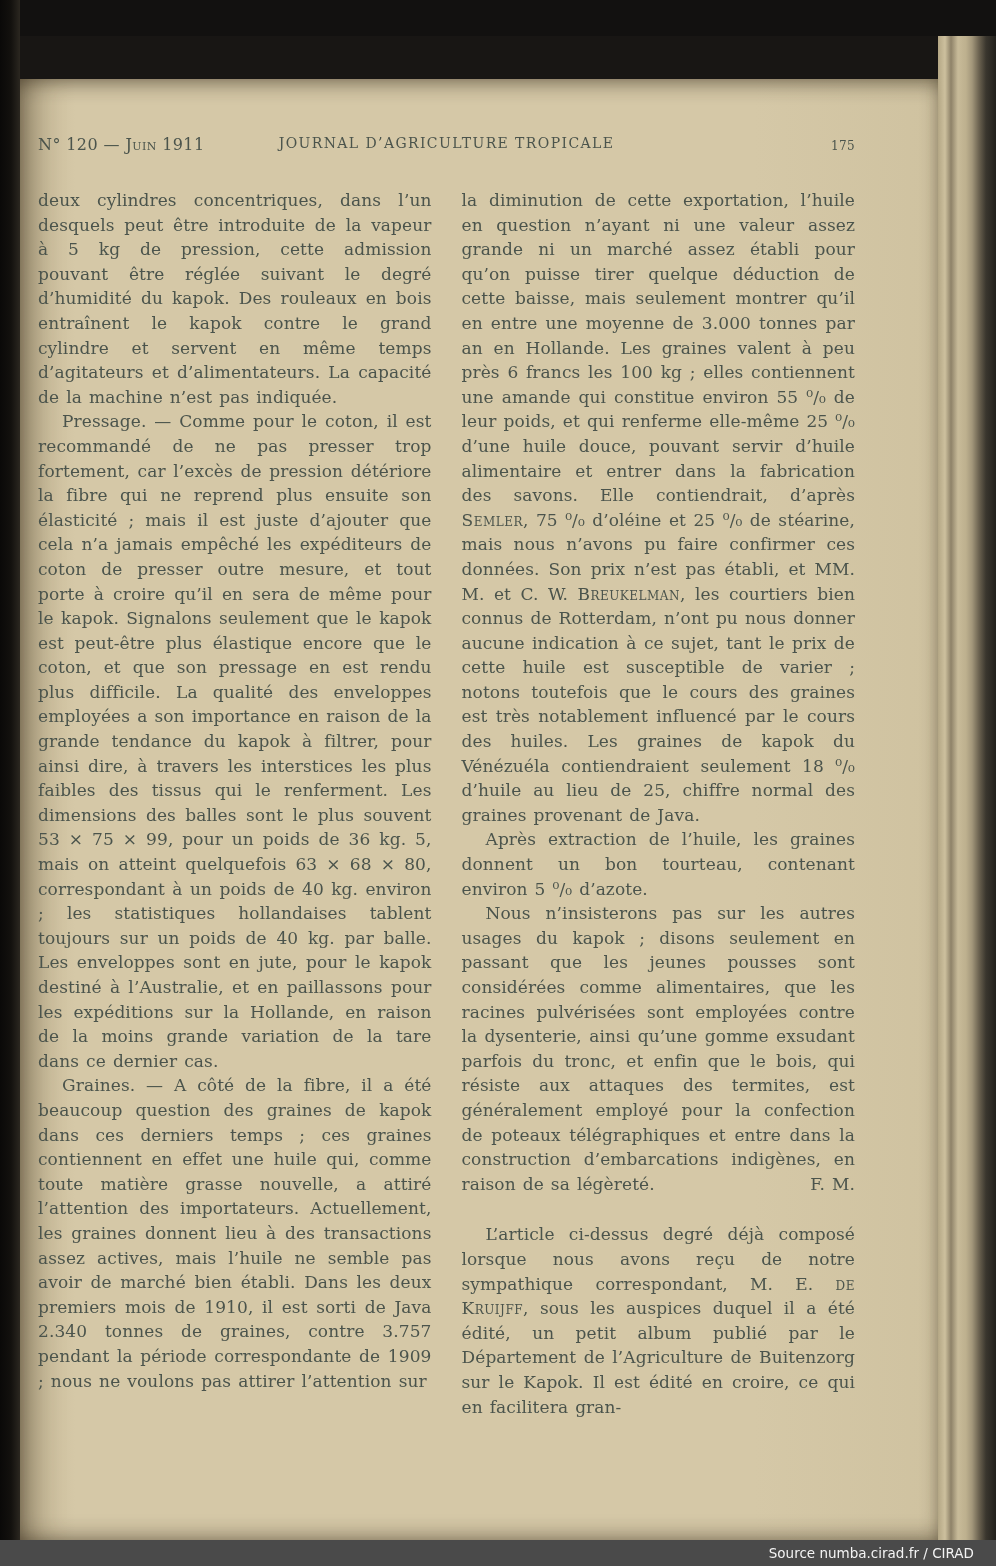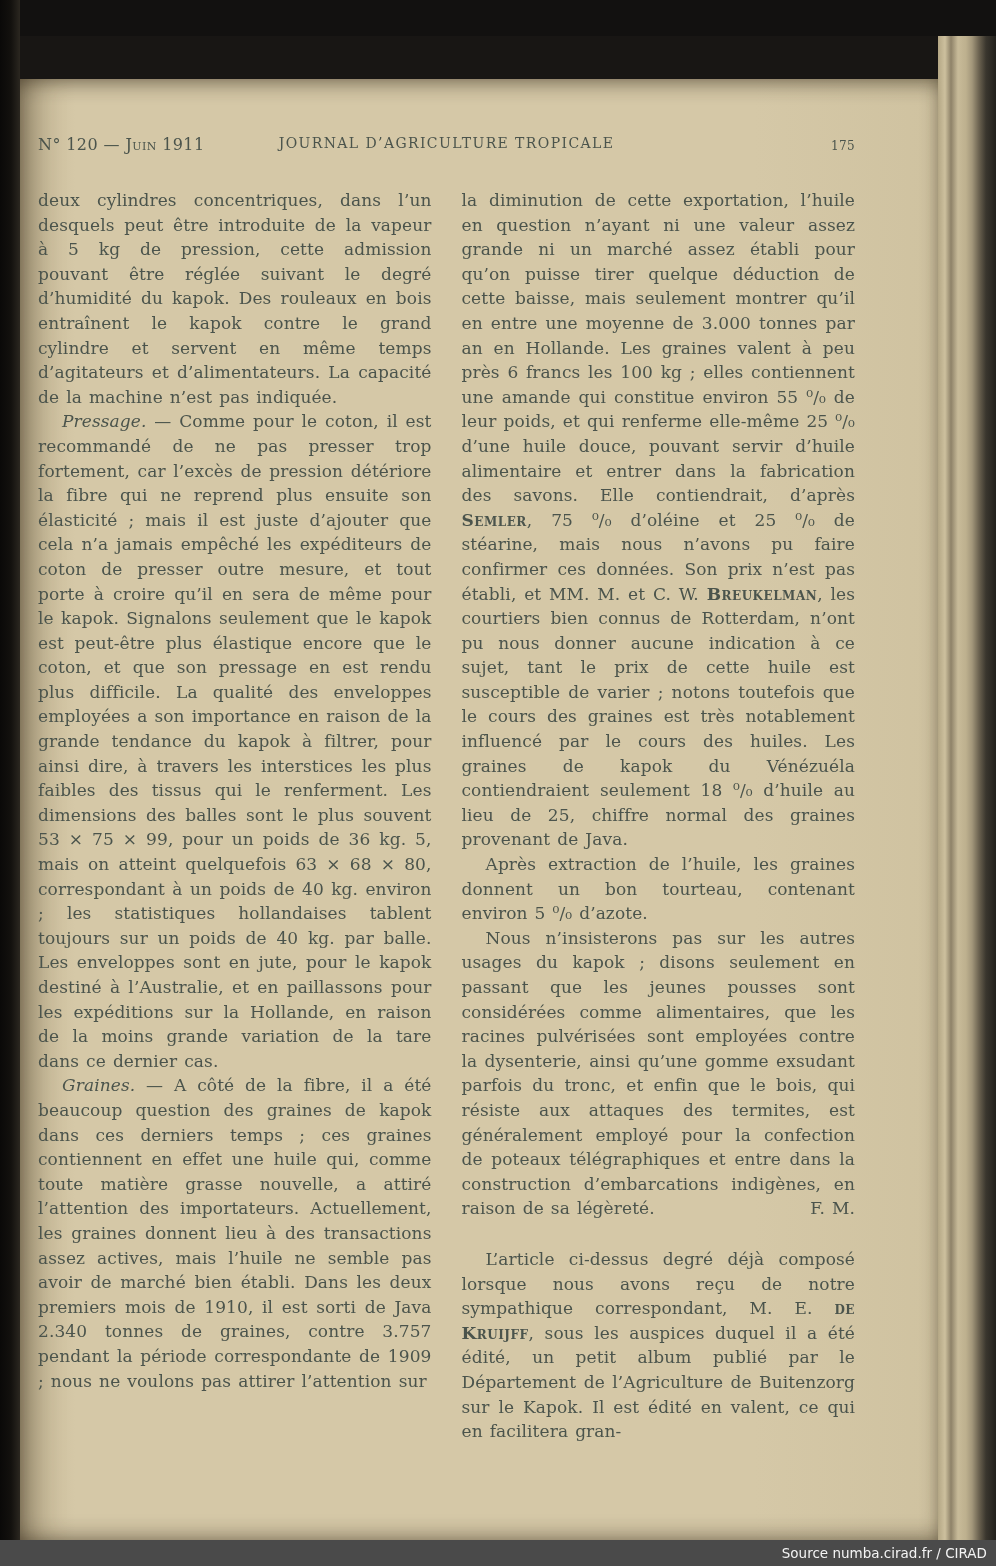--- a/index.html
+++ b/index.html
@@ -78,33 +78,33 @@
     margin: 0;
     font-size: 17px;
     line-height: 24.6px;
     text-align: justify;
     letter-spacing: 0.1px;
     word-spacing: 1.5px;
     hyphens: auto;
   }
   .para.indent { text-indent: 24px; }
   .para.spaced { margin-top: 26px; }
-  .para .i  { font-style: italic; }
-  .para .sc { font-variant: small-caps; letter-spacing: 0.5px; font-weight: bold; }
+  .para .i  { }
+  .para .sc { font-variant: small-caps; letter-spacing: 0.5px; }
   .para .signature { float: right; padding-left: 14px; }
 
   
   .source-bar {
     position: absolute; left: 0; right: 0; bottom: 0; height: 26px;
     background: var(--source-bar-bg, #4a4a4a);
     color: #f4f4f4;
     font-family: "DejaVu Sans", "Liberation Sans", sans-serif;
     font-size: 13.5px;
     display: flex; align-items: center; justify-content: flex-end;
-    padding-right: 9px;
+    padding-right: 22px;
     z-index: 4;
   }
 </style>
 </head>
 <body>
 
 <div class="edge-top"></div>
 <div class="edge-left"></div>
 <div class="page-edges"></div>
 
@@ -118,20 +118,20 @@
   <div class="columns">
     <div class="col">
         <p class="para"><span>deux cylindres concentriques, dans l’un desquels peut être introduite de la vapeur à 5 kg de pression, cette admission pouvant être réglée suivant le degré d’humidité du kapok. Des rouleaux en bois entraînent le kapok contre le grand cylindre et servent en même temps d’agitateurs et d’alimentateurs. La capacité de la machine n’est pas indiquée.</span></p>
         <p class="para indent"><span class="i">Pressage.</span><span> — Comme pour le coton, il est recommandé de ne pas presser trop fortement, car l’excès de pression détériore la fibre qui ne reprend plus ensuite son élasticité ; mais il est juste d’ajouter que cela n’a jamais empêché les expéditeurs de coton de presser outre mesure, et tout porte à croire qu’il en sera de même pour le kapok. Signalons seulement que le kapok est peut-être plus élastique encore que le coton, et que son pressage en est rendu plus difficile. La qualité des enveloppes employées a son importance en raison de la grande tendance du kapok à filtrer, pour ainsi dire, à travers les interstices les plus faibles des tissus qui le renferment. Les dimensions des balles sont le plus souvent 53 × 75 × 99, pour un poids de 36 kg. 5, mais on atteint quelquefois 63 × 68 × 80, correspondant à un poids de 40 kg. environ ; les statistiques hollandaises tablent toujours sur un poids de 40 kg. par balle. Les enveloppes sont en jute, pour le kapok destiné à l’Australie, et en paillassons pour les expéditions sur la Hollande, en raison de la moins grande variation de la tare dans ce dernier cas.</span></p>
         <p class="para indent"><span class="i">Graines.</span><span> — A côté de la fibre, il a été beaucoup question des graines de kapok dans ces derniers temps ; ces graines contiennent en effet une huile qui, comme toute matière grasse nouvelle, a attiré l’attention des importateurs. Actuellement, les graines donnent lieu à des transactions assez actives, mais l’huile ne semble pas avoir de marché bien établi. Dans les deux premiers mois de 1910, il est sorti de Java 2.340 tonnes de graines, contre 3.757 pendant la période correspondante de 1909 ; nous ne voulons pas attirer l’attention sur</span></p>
       </div>
     <div class="col">
         <p class="para"><span>la diminution de cette exportation, l’huile en question n’ayant ni une valeur assez grande ni un marché assez établi pour qu’on puisse tirer quelque déduction de cette baisse, mais seulement montrer qu’il en entre une moyenne de 3.000 tonnes par an en Hollande. Les graines valent à peu près 6 francs les 100 kg ; elles contiennent une amande qui constitue environ 55 ⁰/₀ de leur poids, et qui renferme elle-même 25 ⁰/₀ d’une huile douce, pouvant servir d’huile alimentaire et entrer dans la fabrication des savons. Elle contiendrait, d’après </span><span class="sc">Semler</span><span>, 75 ⁰/₀ d’oléine et 25 ⁰/₀ de stéarine, mais nous n’avons pu faire confirmer ces données. Son prix n’est pas établi, et MM. M. et C. W. </span><span class="sc">Breukelman</span><span>, les courtiers bien connus de Rotterdam, n’ont pu nous donner aucune indication à ce sujet, tant le prix de cette huile est susceptible de varier ; notons toutefois que le cours des graines est très notablement influencé par le cours des huiles. Les graines de kapok du Vénézuéla contiendraient seulement 18 ⁰/₀ d’huile au lieu de 25, chiffre normal des graines provenant de Java.</span></p>
         <p class="para indent"><span>Après extraction de l’huile, les graines donnent un bon tourteau, contenant environ 5 ⁰/₀ d’azote.</span></p>
         <p class="para indent"><span>Nous n’insisterons pas sur les autres usages du kapok ; disons seulement en passant que les jeunes pousses sont considérées comme alimentaires, que les racines pulvérisées sont employées contre la dysenterie, ainsi qu’une gomme exsudant parfois du tronc, et enfin que le bois, qui résiste aux attaques des termites, est généralement employé pour la confection de poteaux télégraphiques et entre dans la construction d’embarcations indigènes, en raison de sa légèreté.</span><span class="signature">F. M.</span></p>
-        <p class="para indent spaced"><span>L’article ci-dessus degré déjà composé lorsque nous avons reçu de notre sympathique correspondant, M. E. </span><span class="sc">de Kruijff</span><span>, sous les auspices duquel il a été édité, un petit album publié par le Département de l’Agriculture de Buitenzorg sur le Kapok. Il est édité en valent, ce qui en facilitera gran-</span></p>
+        <p class="para indent spaced"><span>L’article ci-dessus degré déjà composé lorsque nous avons reçu de notre sympathique correspondant, M. E. </span><span class="sc">de Kruijff</span><span>, sous les auspices duquel il a été édité, un petit album publié par le Département de l’Agriculture de Buitenzorg sur le Kapok. Il est édité en croire, ce qui en facilitera gran-</span></p>
       </div>
   </div>
 </div>
 
 <div class="source-bar">
   <span>Source numba.cirad.fr / CIRAD</span>
 </div>
 
 </body></html>

